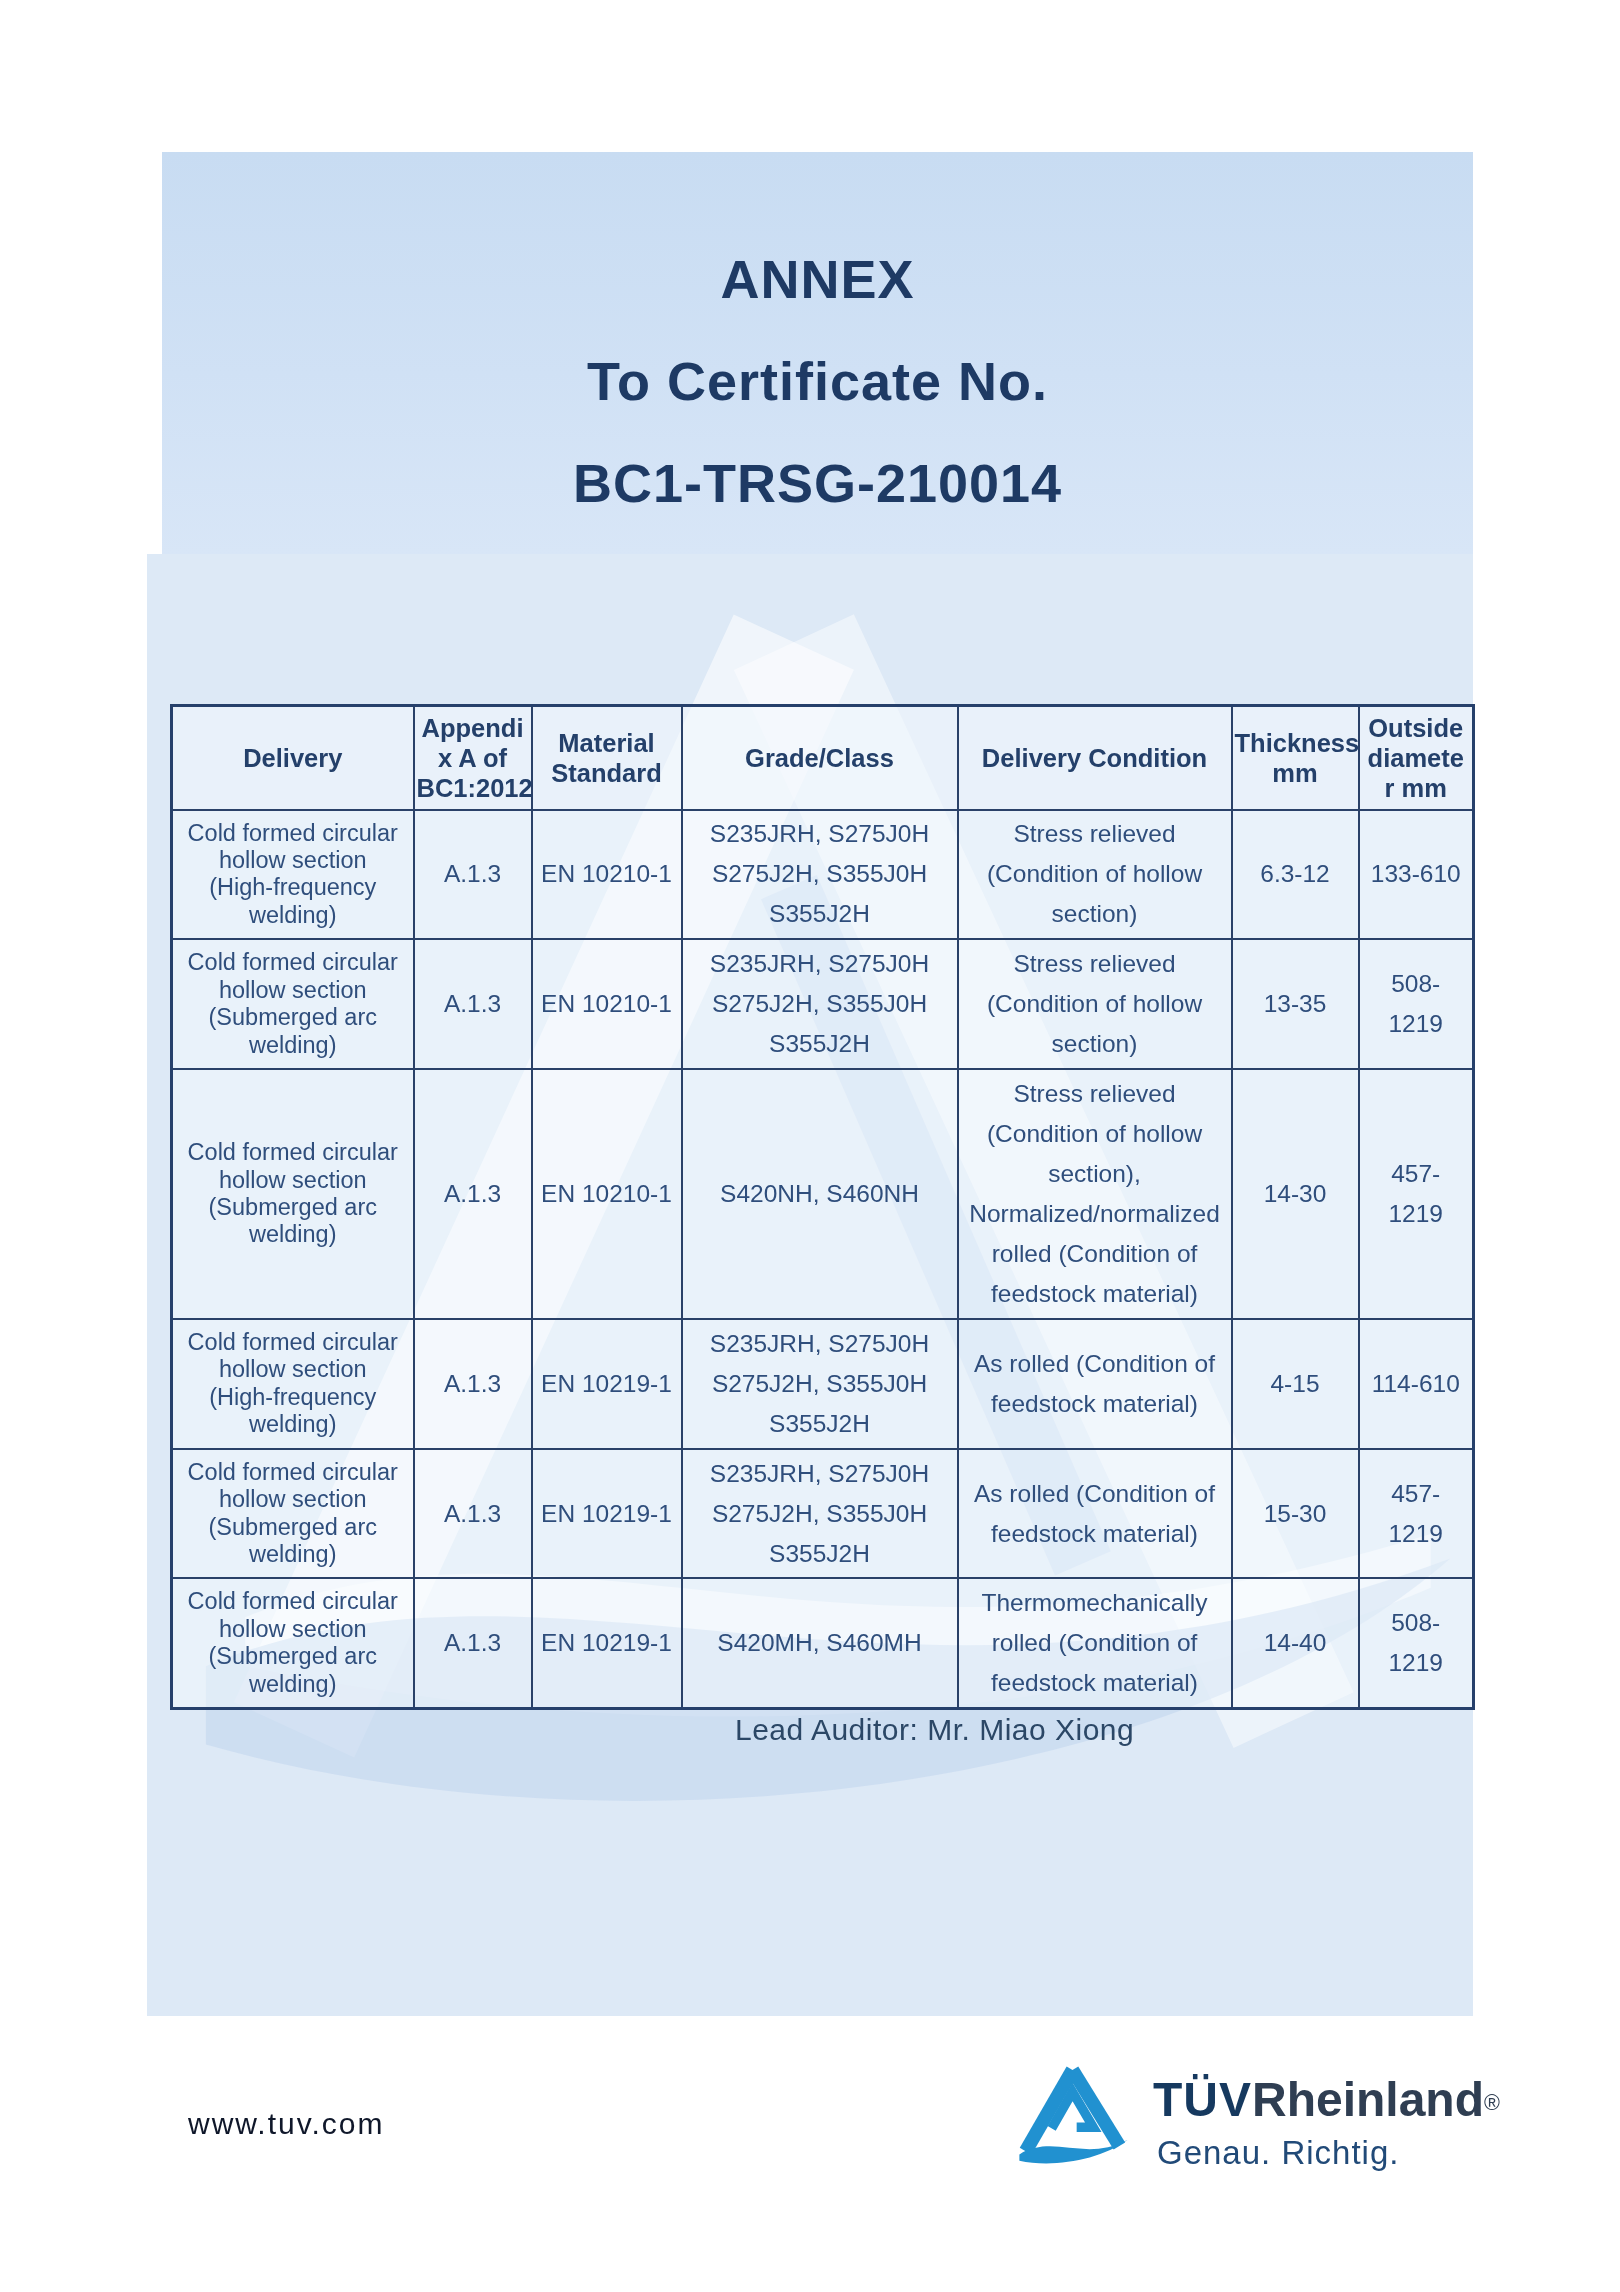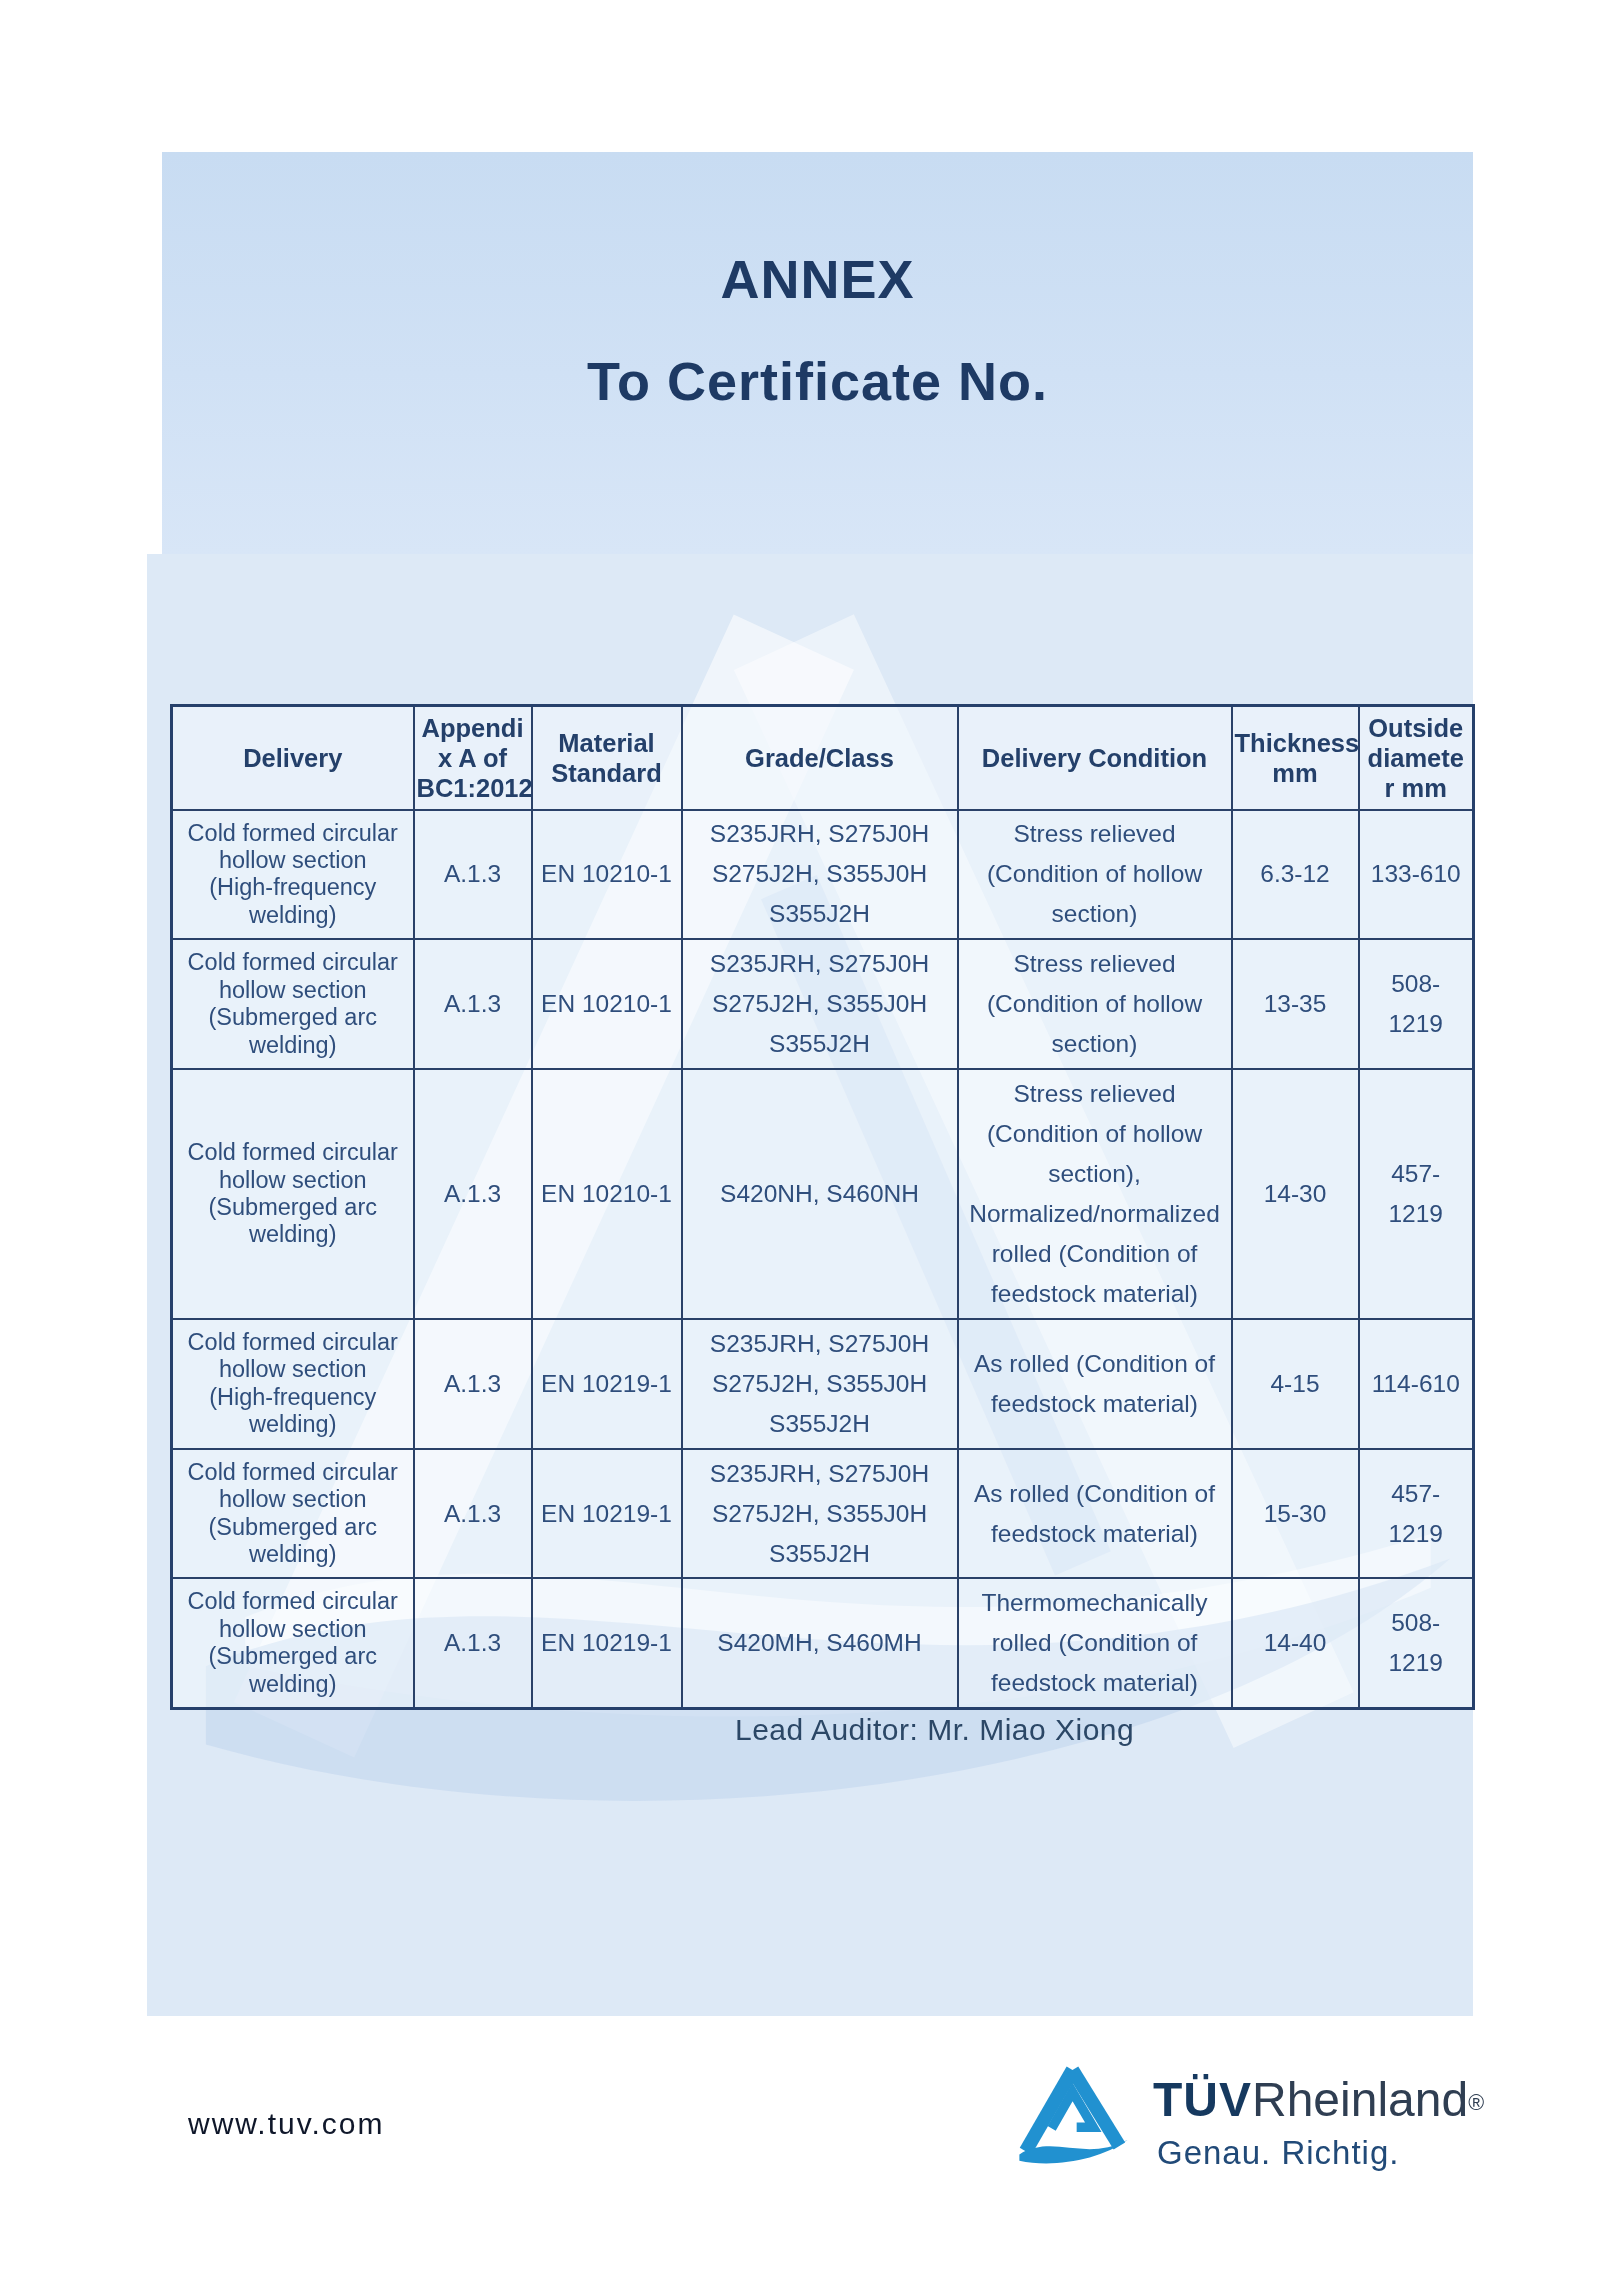--- a/index.html
+++ b/index.html
@@ -79,36 +79,37 @@
     text-decoration:none;
   }
 
   
   .logo{
     position:absolute;left:1010px;top:2056px;width:461px;height:147px;
   }
   .logo-triangle{position:absolute;left:0;top:3.9px;width:125px;height:120px;}
   .logo-text{position:absolute;left:143px;top:15.7px;white-space:nowrap;}
   .logo-text .tuv{font-weight:bold;font-size:48px;color:#16395f;letter-spacing:1px;}
-  .logo-text .rheinland{font-weight:normal;font-size:48px;color:#2f3e52;}
+  .logo-text .rheinland{font-weight:bold;font-size:48px;color:#2f3e52;}
   .logo-text .reg{font-size:21.6px;color:#2f3e52;vertical-align:super;}
   .logo-tagline{
     position:absolute;left:147px;top:78px;
     font-size:33px;color:#214a78;letter-spacing:1px;
   }
 </style>
 </head>
 <body>
 
 <div class="page">
 
   <div class="header-panel">
     <div class="doc-title">
       <div>ANNEX</div>
       <div>To Certificate No.</div>
+      <div>BC1-TRSG-210014</div>
     </div>
   </div>
 
   <div class="content-panel">
     <svg class="watermark" viewBox="0 0 1353 1492" xmlns="http://www.w3.org/2000/svg">
       <path d="M660 90 L150 1200" stroke="rgba(255,255,255,0.55)" stroke-width="135" fill="none"></path>
       <path d="M660 90 L1170 1190" stroke="rgba(255,255,255,0.45)" stroke-width="135" fill="none"></path>
       <path d="M655 340 L955 1030" stroke="rgba(199,218,241,0.75)" stroke-width="62" fill="none"></path>
       <path d="M100 1085 C 430 950, 710 1185, 1310 1000 L1310 1055 C 910 1225, 430 1205, 100 1135 Z" fill="rgba(255,255,255,0.5)"></path>
       <path d="M60 1135 C 420 985, 770 1235, 1330 1025 C 1055 1265, 480 1335, 60 1215 Z" fill="rgba(198,216,240,0.7)"></path>

